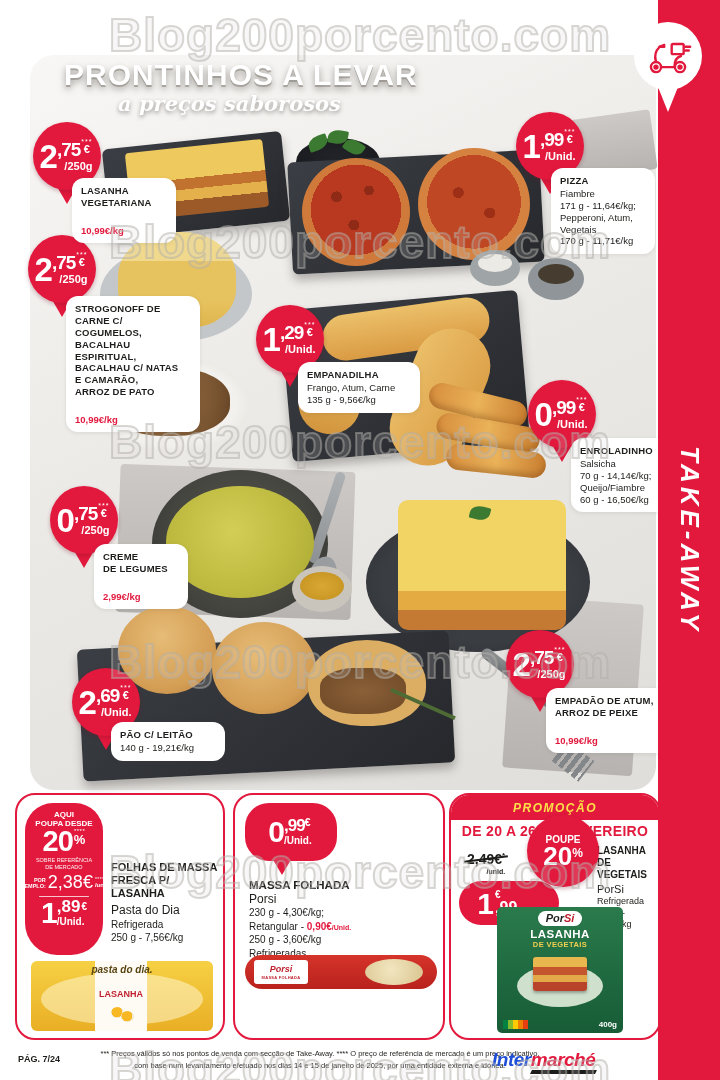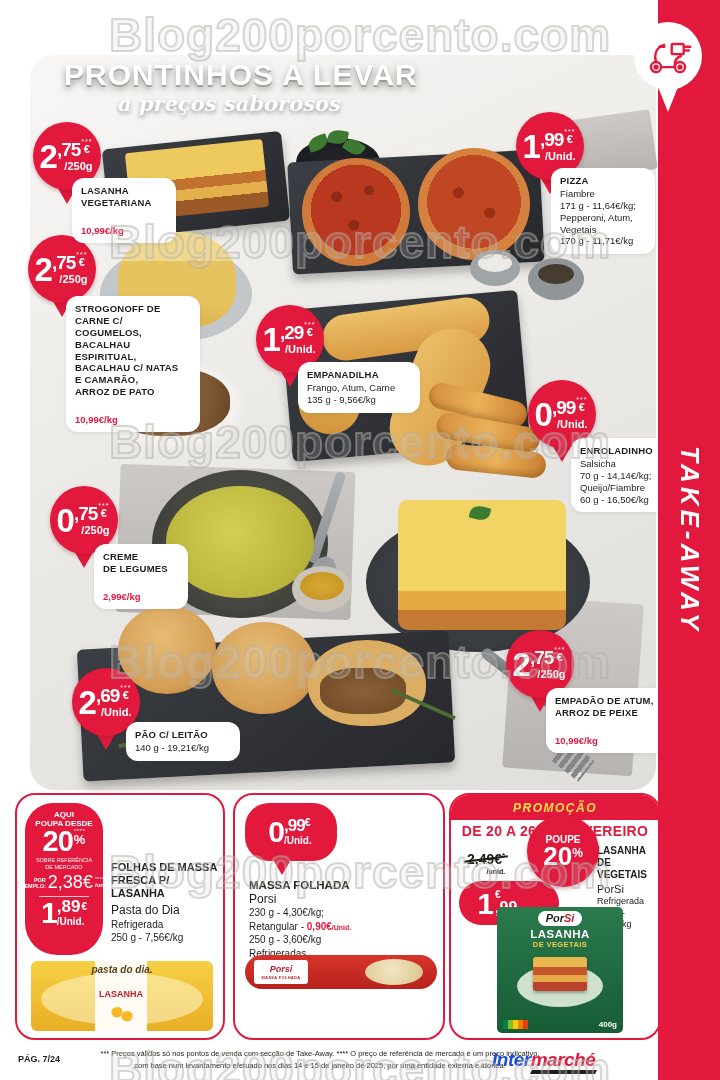--- a/index.html
+++ b/index.html
@@ -429,21 +429,21 @@
               <span class="pp-stars">***</span>
               <span class="pp-cur">€</span>
             </span>
           </span>
           <span class="pp-unit">/Unid.</span>
         </span>
       </div>
   </div>
     <div class="pin-tail"></div>
 </div>
-<div class="plabel" style="left:126px;top:722px;width:96px">
+<div class="plabel" style="left:111px;top:722px;width:96px">
   <div class="pl-title">PÃO C/ LEITÃO</div>
   <div class="pl-desc">140 g - 19,21€/kg</div>
 </div>
 
 <div class="pbox" style="left:15px;width:210px">
   <div class="save-badge">
     <div class="sb-top1">AQUI</div>
     <div class="sb-top2">POUPA DESDE</div>
     <div class="sb-pct">
         <span class="sb-pct-num">20</span>

